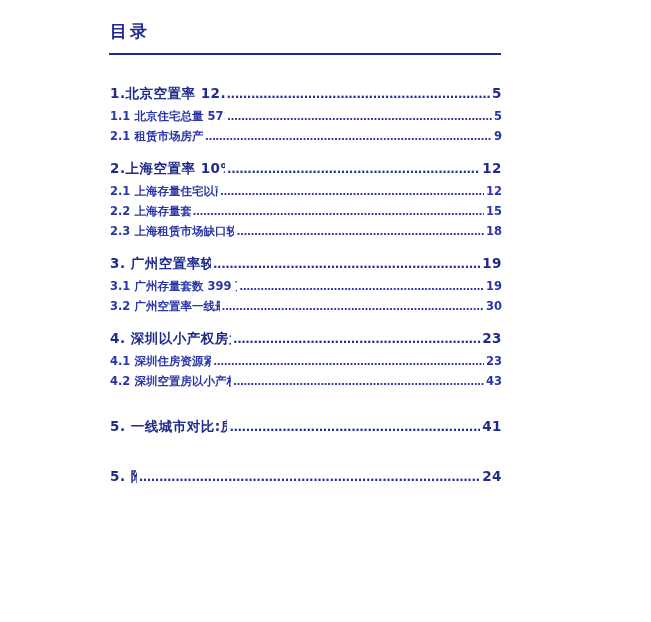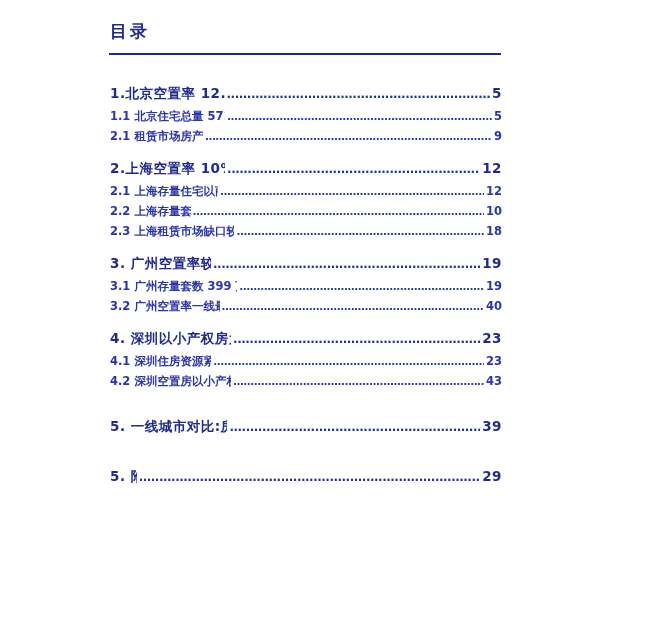--- a/index.html
+++ b/index.html
@@ -137,21 +137,21 @@
 
     <div class="entry lvl2">
       <span class="txt">2.1 上海存量住宅以商品住宅和老公房为主</span>
       <span class="dots">..........................................................................................................................................................</span>
       <span class="pg">12</span>
     </div>
 
     <div class="entry lvl2">
       <span class="txt">2.2 上海存量套数 802 万套</span>
       <span class="dots">..........................................................................................................................................................</span>
-      <span class="pg">10</span>
+      <span class="pg">15</span>
     </div>
 
     <div class="entry lvl2">
       <span class="txt">2.3 上海租赁市场缺口较大,供给端房产税转嫁能力强</span>
       <span class="dots">..........................................................................................................................................................</span>
       <span class="pg">18</span>
     </div>
 
     <div class="entry lvl1">
       <span class="txt">3. 广州空置率较低,租赁市场供求平衡</span>
@@ -161,21 +161,21 @@
 
     <div class="entry lvl2">
       <span class="txt">3.1 广州存量套数 399 万套,商品住宅和小产权房为主</span>
       <span class="dots">..........................................................................................................................................................</span>
       <span class="pg">19</span>
     </div>
 
     <div class="entry lvl2">
       <span class="txt">3.2 广州空置率一线最低,租赁市场供求平衡</span>
       <span class="dots">..........................................................................................................................................................</span>
-      <span class="pg">40</span>
+      <span class="pg">30</span>
     </div>
 
     <div class="entry lvl1">
       <span class="txt">4. 深圳以小产权房为主,供给端房产税转嫁能力弱</span>
       <span class="dots">..........................................................................................................................................................</span>
       <span class="pg">23</span>
     </div>
 
     <div class="entry lvl2">
       <span class="txt">4.1 深圳住房资源紧张,以小产权房为主</span>
@@ -187,25 +187,25 @@
       <span class="txt">4.2 深圳空置房以小产权房为主,供给端议价能力弱</span>
       <span class="dots">..........................................................................................................................................................</span>
       <span class="pg">43</span>
     </div>
 
     <div class="spacer-lg"></div>
 
     <div class="entry lvl1">
       <span class="txt">5. 一线城市对比:房产税出台利于调节供求结构</span>
       <span class="dots">..........................................................................................................................................................</span>
-      <span class="pg">39</span>
+      <span class="pg">41</span>
     </div>
 
     <div class="spacer-lg"></div>
 
     <div class="entry lvl1">
       <span class="txt">5. 附录</span>
       <span class="dots">..........................................................................................................................................................</span>
-      <span class="pg">29</span>
+      <span class="pg">24</span>
     </div>
 
   </div>
 </div>
 
 </body></html>

